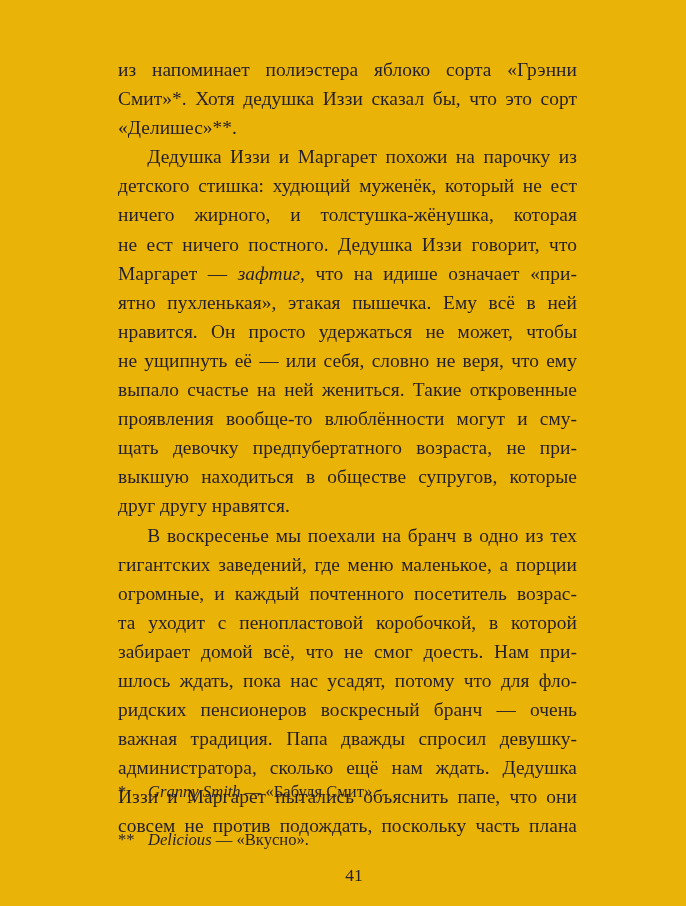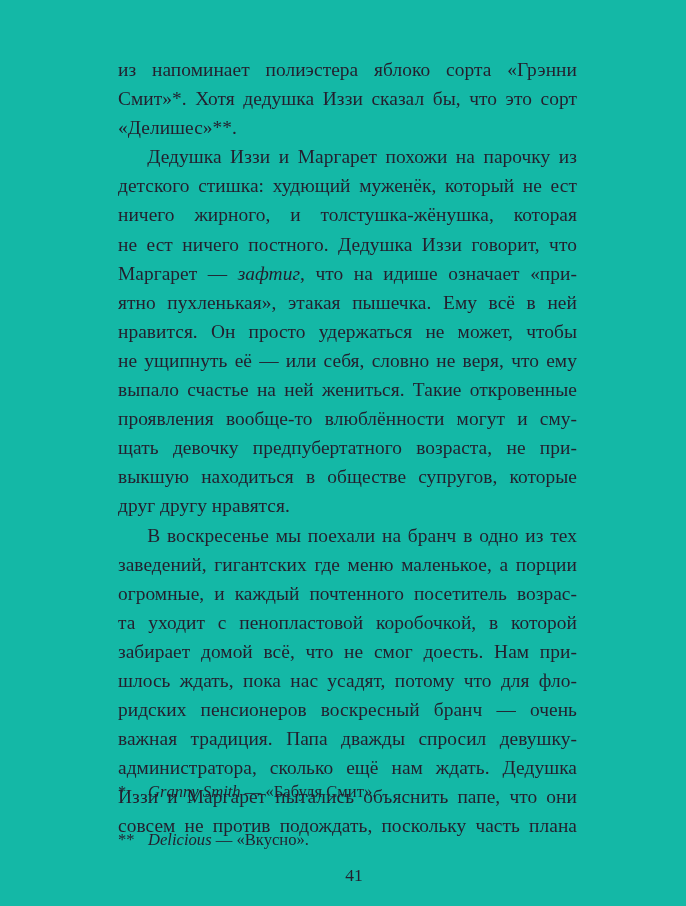--- a/index.html
+++ b/index.html
@@ -14,21 +14,21 @@
     color: #241f2e;
     overflow: hidden;
     position: relative;
   }
   .page {
     position: absolute;
     left: 0;
     top: 0;
     width: 686px;
     height: 906px;
-    background: #14b8a6;
+    background: #eab308;
   }
   .text-block {
     position: absolute;
     left: 118px;
     top: 55px;
     width: 459px;
   }
   .line {
     display: block;
     font-size: 19.4px;
@@ -224,22 +224,22 @@
         <span class="w">мы</span>
         <span class="w">поехали</span>
         <span class="w">на</span>
         <span class="w">бранч</span>
         <span class="w">в</span>
         <span class="w">одно</span>
         <span class="w">из</span>
         <span class="w">тех</span>
       </div>
       <div class="line just">
+        <span class="w">гигантских</span>
         <span class="w">заведений,</span>
-        <span class="w">гигантских</span>
         <span class="w">где</span>
         <span class="w">меню</span>
         <span class="w">маленькое,</span>
         <span class="w">а</span>
         <span class="w">порции</span>
       </div>
       <div class="line just">
         <span class="w">огромные,</span>
         <span class="w">и</span>
         <span class="w">каждый</span>

